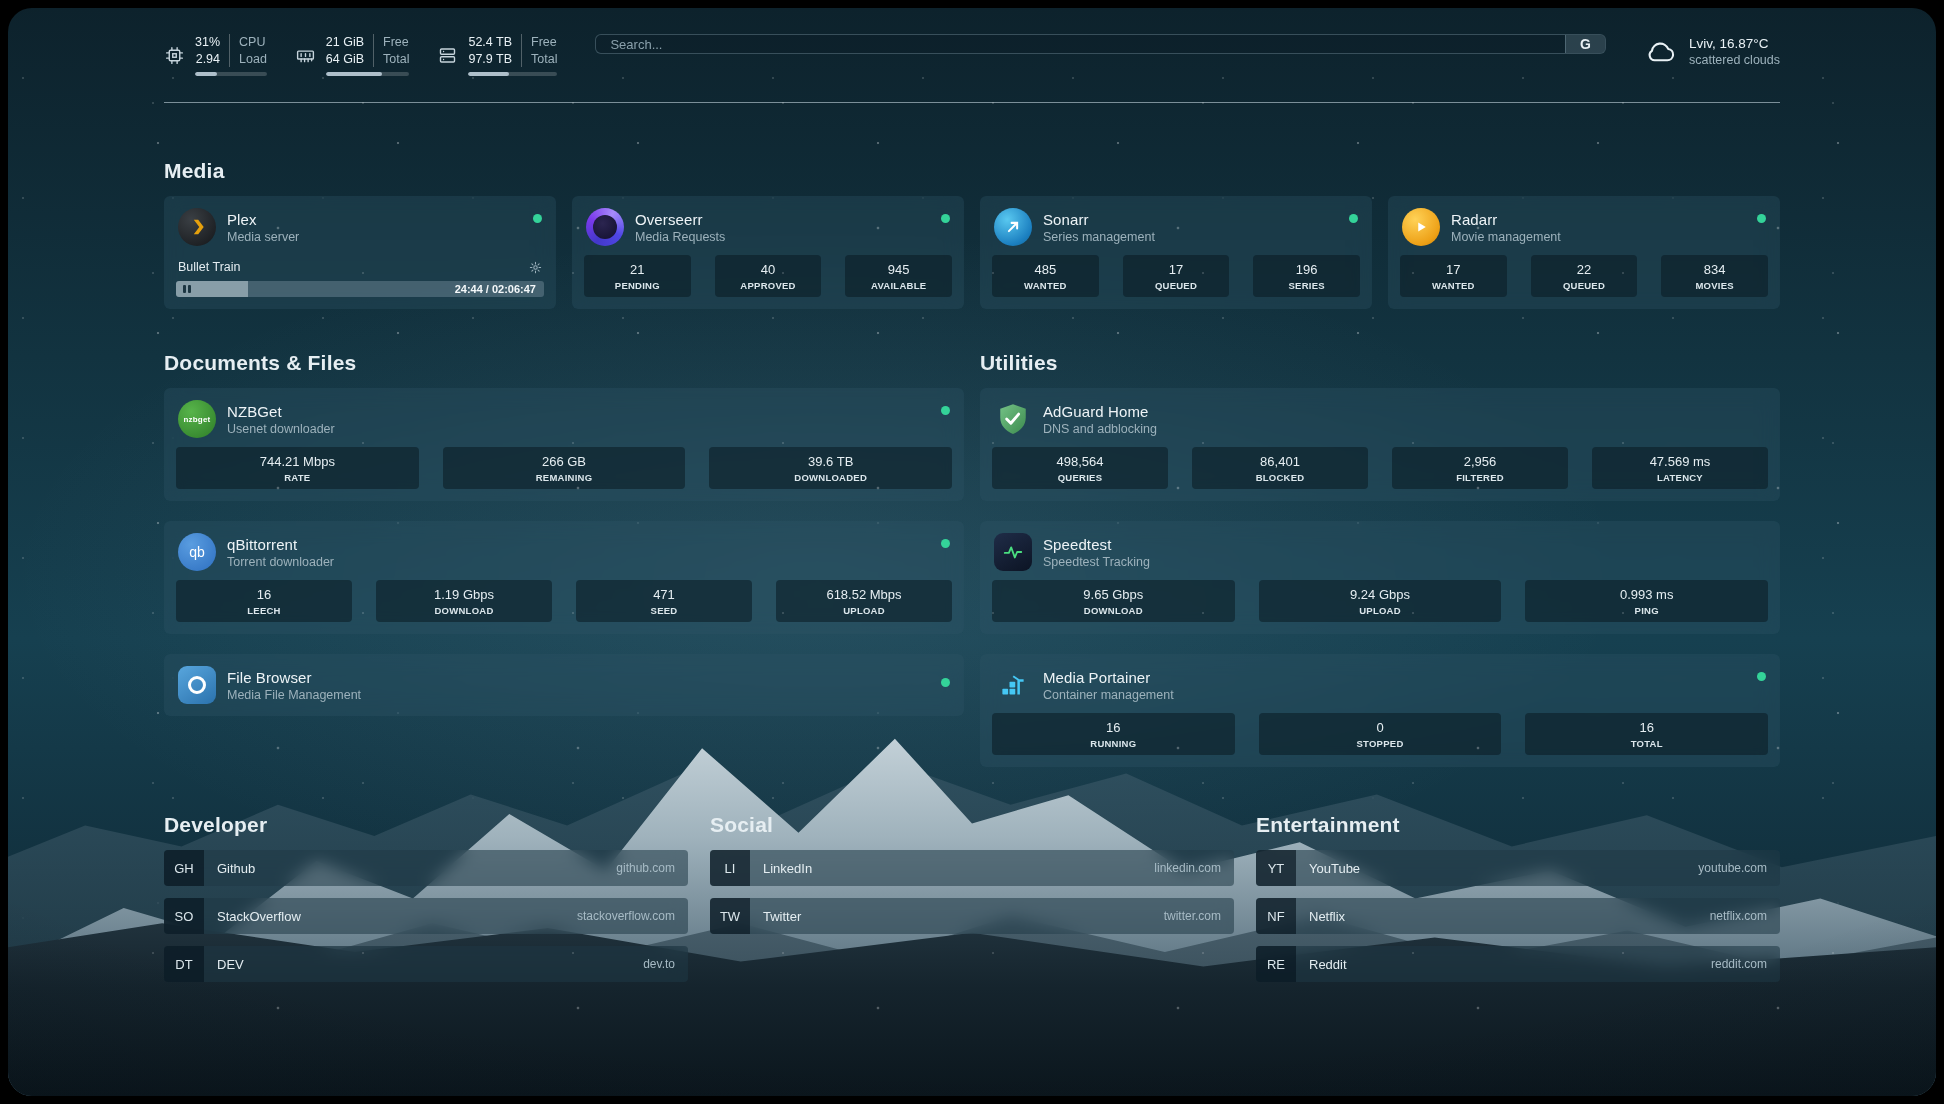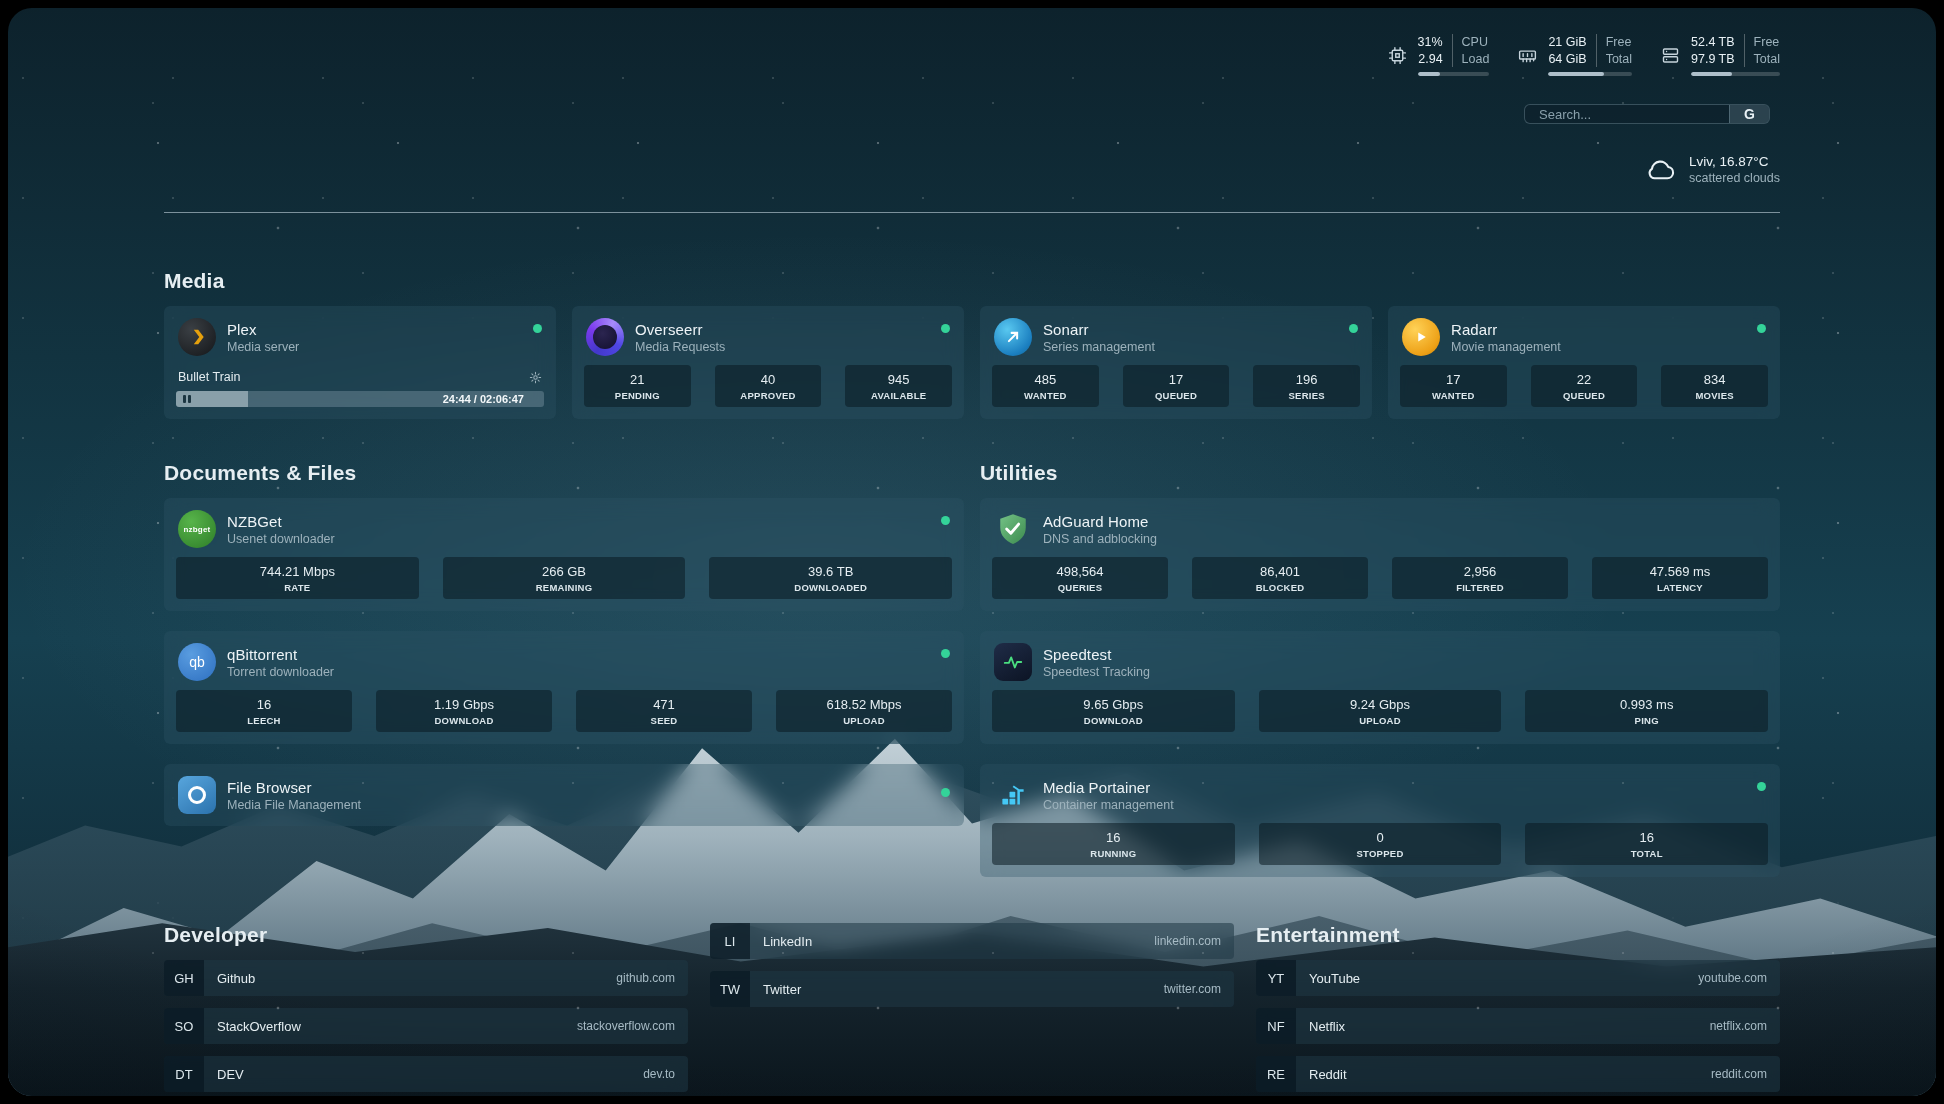--- a/index.html
+++ b/index.html
@@ -28,21 +28,21 @@
   .vignette{position:absolute;inset:0;background:radial-gradient(130% 100% at 50% 42%,transparent 55%,rgba(3,10,15,.55) 100%);}
   .snow-over{position:absolute;inset:0;z-index:40;pointer-events:none;opacity:.55;background-image:
     radial-gradient(circle,rgba(255,255,255,.5) 1.1px,transparent 1.7px),
     radial-gradient(circle,rgba(255,255,255,.28) .9px,transparent 1.4px);
     background-size:300px 260px,210px 170px;background-position:120px 90px,40px 180px;}
 
   
   .content{position:relative;z-index:10;height:100%;padding:26px 156px 0;}
 
   
-  .hdr{display:flex;align-items:flex-end;gap:28px;flex-direction:column;}
+  .hdr{display:flex;align-items:flex-start;gap:28px;}
   .resources{display:flex;gap:28px;align-items:center;}
   .resource{display:flex;gap:10px;align-items:center;}
   .res-icon{color:#c6d4dc;display:flex;}
   .res-icon svg{width:21px;height:21px;}
   .res-grid{display:flex;gap:9px;font-size:12.5px;line-height:1.32;}
   .res-vals{display:flex;flex-direction:column;align-items:flex-end;color:#e9f1f5;}
   .res-sep{width:1px;background:rgba(255,255,255,.28);}
   .res-labels{display:flex;flex-direction:column;color:#9db2bc;}
   .res-bar{height:4px;border-radius:2px;background:rgba(255,255,255,.18);margin-top:5px;overflow:hidden;}
   .res-fill{height:100%;border-radius:2px;background:#aebfca;}
@@ -104,21 +104,21 @@
 
   
   .plex-np{margin-top:auto;}
   .np-head{display:flex;align-items:center;justify-content:space-between;font-size:12.5px;color:#e4edf1;padding:0 2px 7px;}
   .np-gear{color:#9db2bc;display:flex;cursor:pointer;}
   .np-gear svg{width:13px;height:13px;}
   .np-bar{height:16px;border-radius:3px;background:rgba(190,212,222,.25);position:relative;overflow:hidden;}
   .np-fill{position:absolute;left:0;top:0;bottom:0;background:rgba(233,242,247,.42);}
   .np-pause{position:absolute;left:7px;top:4px;display:flex;gap:2.5px;cursor:pointer;}
   .np-pause i{width:2.5px;height:8px;background:#1c3642;border-radius:1px;}
-  .np-time{position:absolute;right:20px;top:0;line-height:16px;font-size:11px;font-weight:700;color:#f4f8fa;text-align:center;}
+  .np-time{position:absolute;right:8px;top:0;line-height:16px;font-size:11px;font-weight:700;color:#f4f8fa;text-align:center;}
 
   
   .columns{display:grid;grid-template-columns:1fr 1fr;gap:16px;margin-top:42px;align-items:start;}
   .col .card{margin-bottom:20px;}
   .col .card:last-child{margin-bottom:0;}
 
   
   .bookmarks{display:grid;grid-template-columns:repeat(3,1fr);gap:22px;margin-top:46px;align-items:start;}
   .bm-row{display:flex;align-items:center;height:36px;background:rgba(31,56,69,.55);border-radius:4px;
     overflow:hidden;margin-bottom:12px;text-decoration:none;cursor:pointer;backdrop-filter:blur(8px);}
@@ -561,20 +561,21 @@
           <span class="bm-url">stackoverflow.com</span>
         </a>
         <a class="bm-row">
           <span class="bm-abbr">DT</span>
           <span class="bm-name">DEV</span>
           <span class="bm-url">dev.to</span>
         </a>
       </div>
 
       <div class="bm-col">
+        <h2 class="section-title">Social</h2>
         <a class="bm-row">
           <span class="bm-abbr">LI</span>
           <span class="bm-name">LinkedIn</span>
           <span class="bm-url">linkedin.com</span>
         </a>
         <a class="bm-row">
           <span class="bm-abbr">TW</span>
           <span class="bm-name">Twitter</span>
           <span class="bm-url">twitter.com</span>
         </a>

